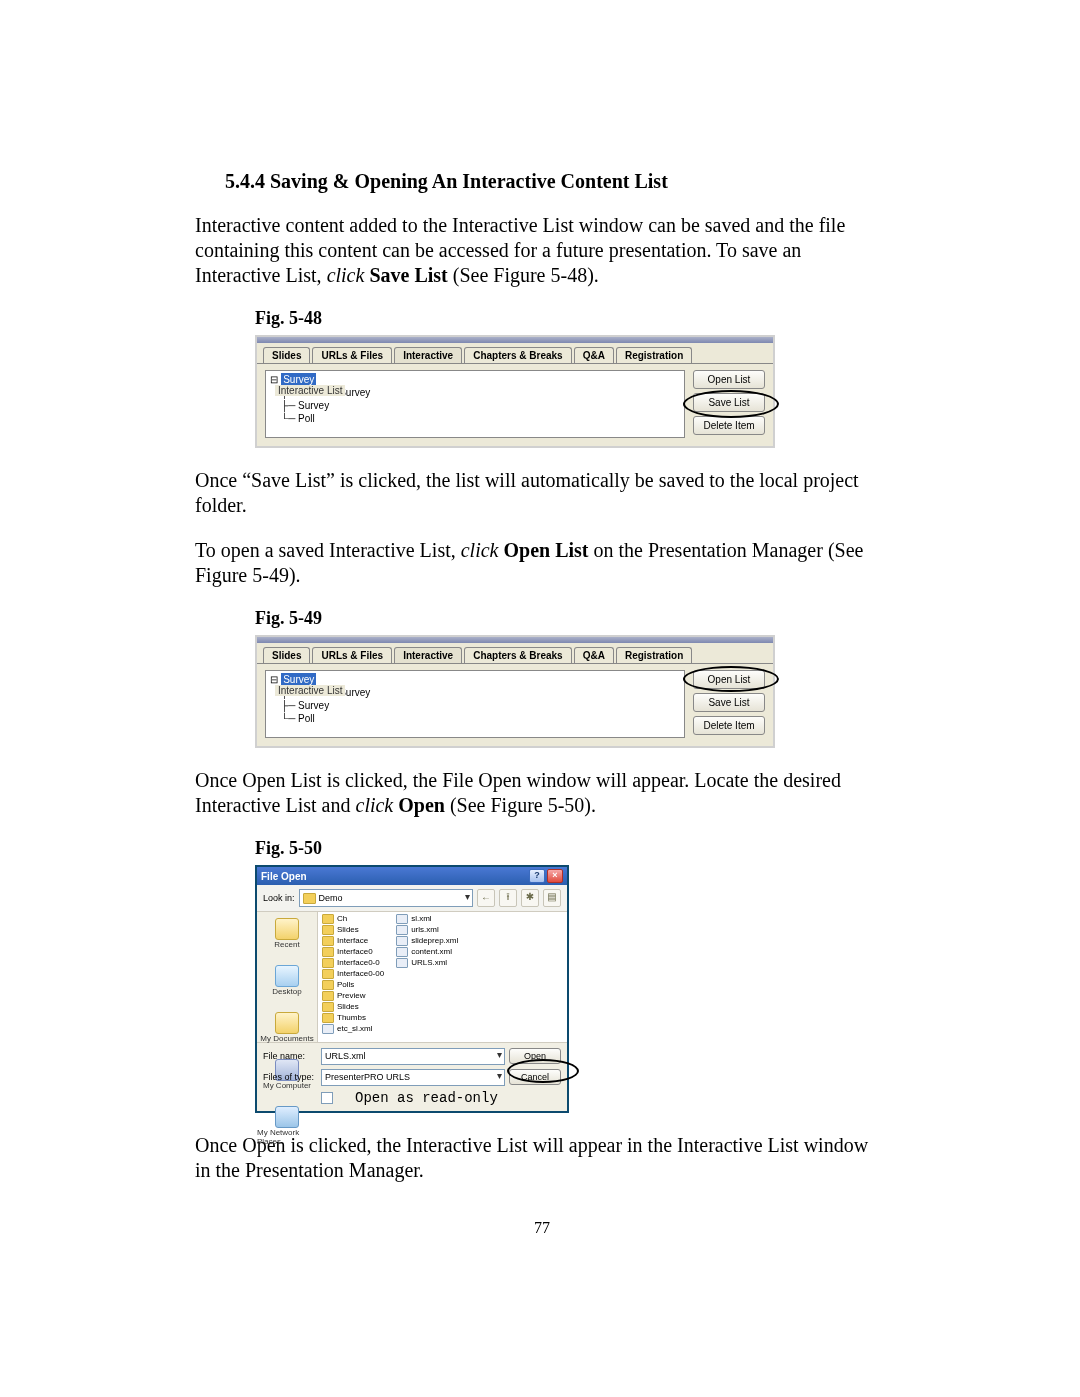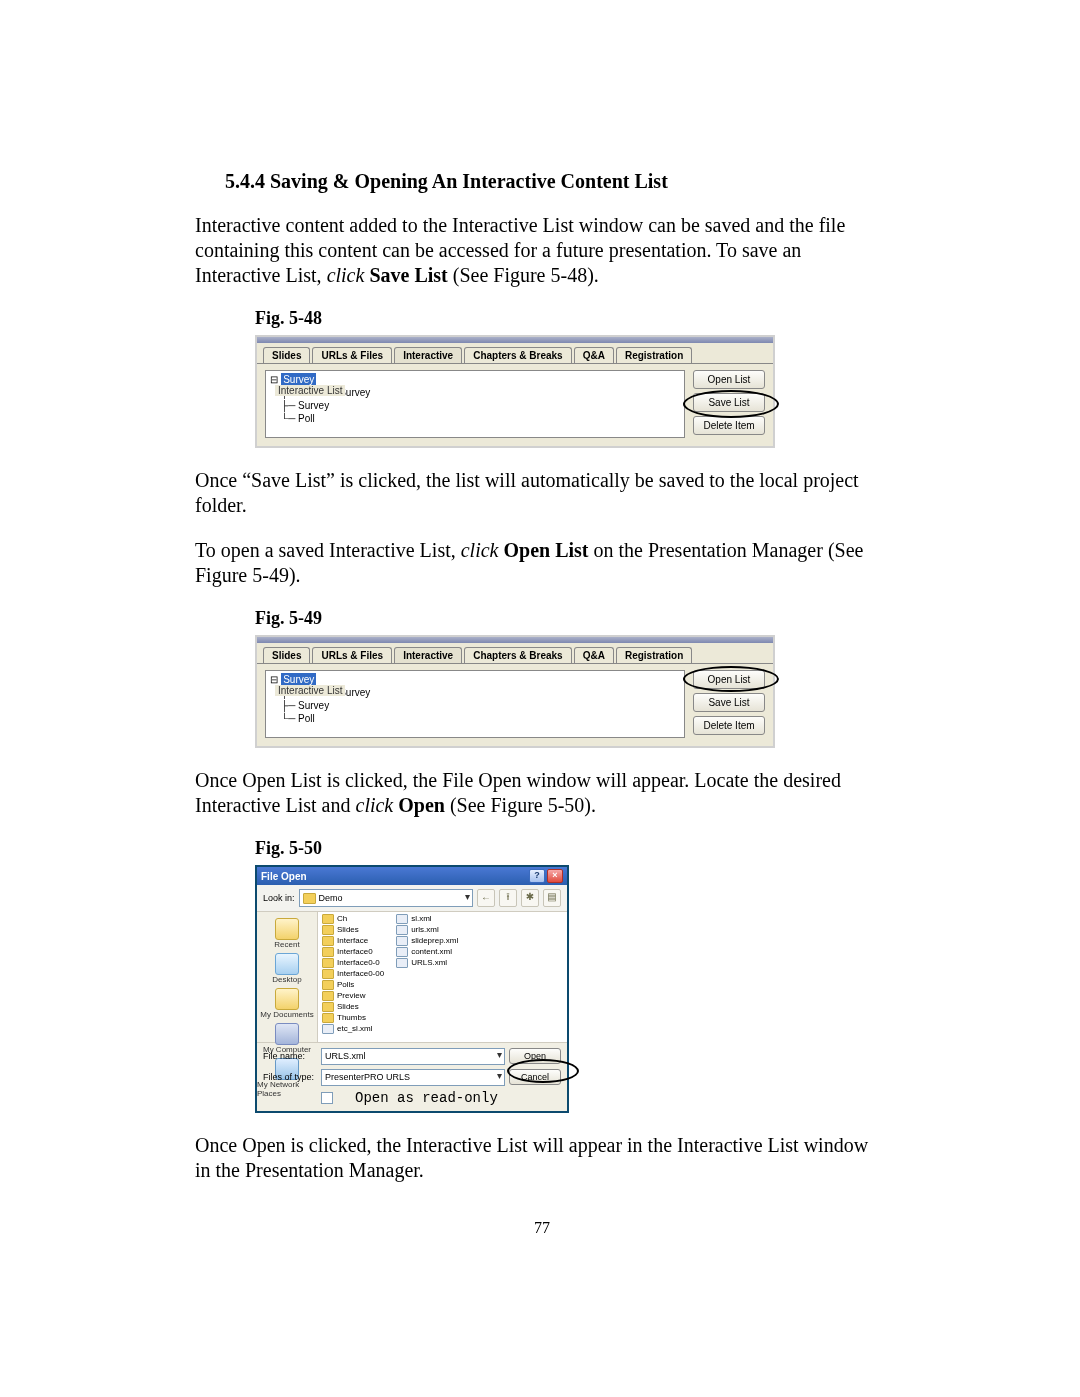--- a/index.html
+++ b/index.html
@@ -178,21 +178,21 @@
   }
   .fo-toolbar .tbicon {
     width:16px; height:16px; border:1px solid #c8c5b8; background:#f8f7f2;
     border-radius:2px; font-size:10px; line-height:14px; text-align:center; color:#6a6a4a;
   }
   .fo-main {
     display:flex; height:130px;
   }
   .fo-places {
     width:60px; background:#f1efe4; border-right:1px solid #d0ccc0;
-    display:flex; flex-direction:column; align-items:center; gap:4px;
+    display:flex; flex-direction:column; align-items:center; gap:16px;
     padding:6px 0; font-size:8px; color:#333;
   }
   .place { display:flex; flex-direction:column; align-items:center; }
   .place .picon {
     width:22px; height:20px; border-radius:3px;
     background:linear-gradient(#fff3c9,#f3d26b);
     border:1px solid #c9a93b;
   }
   .place .picon.doc { background:linear-gradient(#e8f5ff,#a8d0f0); border-color:#6ba6d6; }
   .place .picon.comp { background:linear-gradient(#dfe6f5,#a4b5da); border-color:#7a8cc0; }

